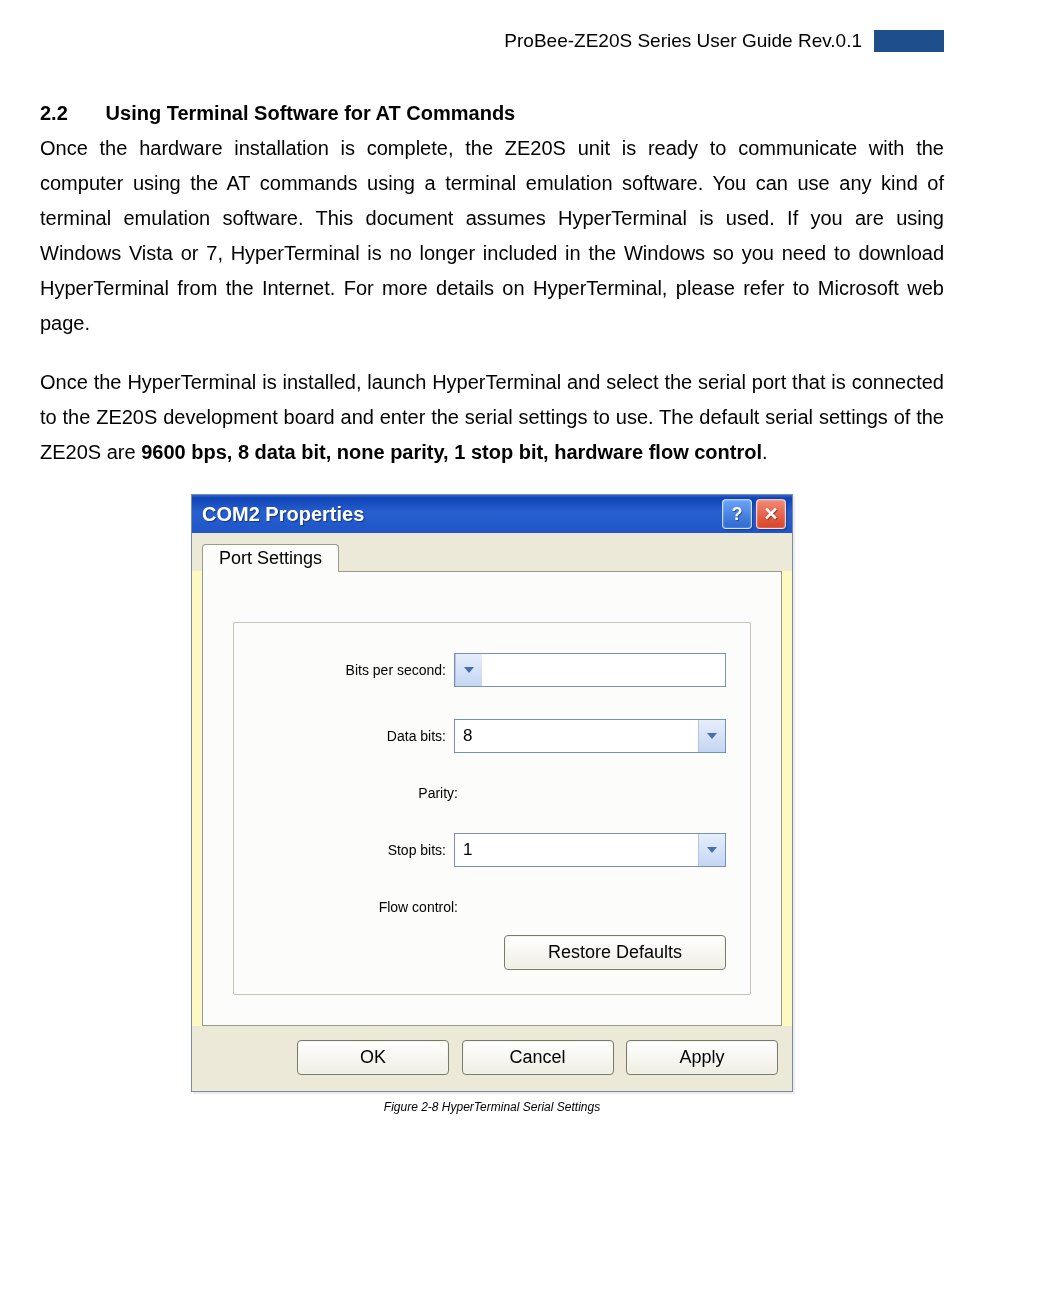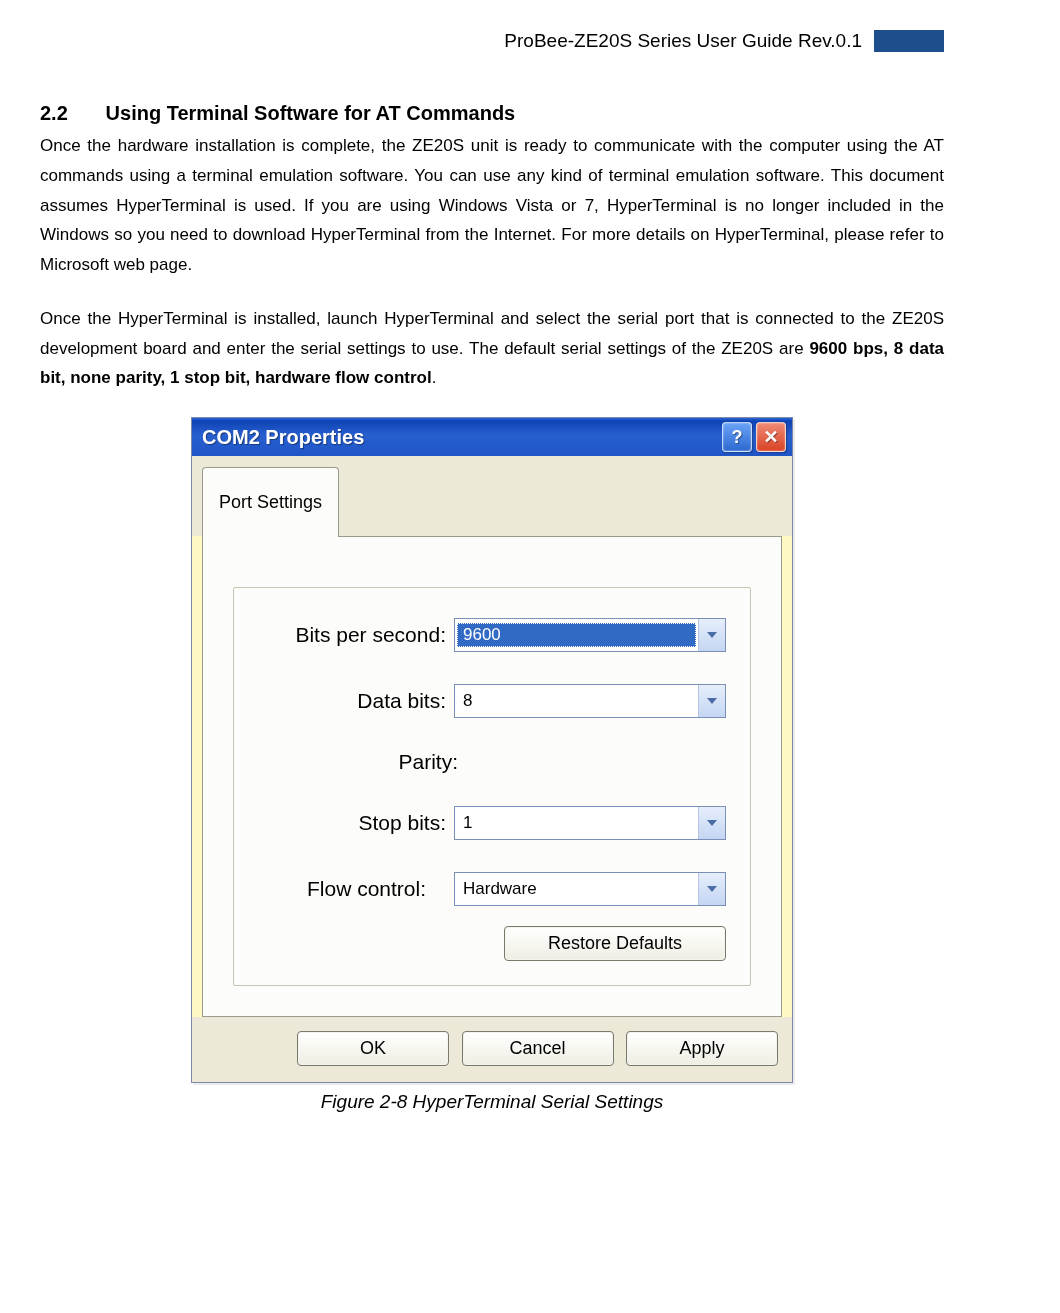--- a/index.html
+++ b/index.html
@@ -31,21 +31,21 @@
     width: 70px;
     background: #1f4e8c;
   }
   .section-heading {
     font-size: 20px;
     font-weight: bold;
     margin: 0 0 6px 0;
   }
   .section-num { display:inline-block; width:60px; }
   .body-text {
-    font-size: 17px;
+    font-size: 20px;
     line-height: 1.75;
     text-align: justify;
     margin: 0 0 24px 0;
   }
   .bold { font-weight: bold; }
   .figure-wrap {
     text-align: center;
     margin-top: 10px;
   }
   .dialog {
@@ -84,21 +84,21 @@
   .tabbar {
     padding: 10px 10px 0 10px;
     background: #ece9d8;
   }
   .tab {
     display: inline-block;
     background: #fcfcfa;
     border: 1px solid #9a9a8a;
     border-bottom: none;
     border-radius: 4px 4px 0 0;
-    padding: 24px 16px;
+    padding: 3px 16px;
     font-size: 18px;
     position: relative;
     top: 1px;
   }
   .tabpanel {
     background: #fcfcfa;
     border: 1px solid #9a9a8a;
     margin: 0 10px;
     padding: 50px 30px 30px 30px;
   }
@@ -108,21 +108,21 @@
     padding: 30px 24px 24px 24px;
   }
   .form-row {
     display: flex;
     align-items: center;
     margin-bottom: 32px;
   }
   .form-label {
     width: 200px;
     text-align: right;
-    font-size: 21px;
+    font-size: 14px;
     padding-right: 8px;
   }
   .dropdown {
     flex: 0 0 270px;
     height: 32px;
     border: 1px solid #7a8fb5;
     background: #fff;
     display: flex;
     align-items: center;
     position: relative;
@@ -166,21 +166,21 @@
     margin-left: 8px;
   }
   .xpbtn.restore { min-width: 180px; }
   .btnrow {
     padding: 14px 14px 16px 16px;
     text-align: right;
     background: #ece9d8;
   }
   .figure-caption {
     font-style: italic;
-    font-size: 19px;
+    font-size: 12px;
     margin-top: 8px;
   }
 </style>
 </head>
 <body>
 
 <div class="page">
 
   <div class="header-row">
     <div class="header-spacer"></div>
@@ -211,21 +211,20 @@
       <div class="tabbar">
         <span class="tab">Port Settings</span>
       </div>
 
       <div class="tabpanel">
         <div class="group">
 
           <div class="form-row">
             <div class="form-label">Bits per second:</div>
             <div class="dropdown">
-              <span class="val selected">9600</span>
               <span class="dropbtn">
                   <span class="chev"></span>
                 </span>
             </div>
           </div>
 
           <div class="form-row">
             <div class="form-label">Data bits:</div>
             <div class="dropdown">
               <span class="val">8</span>
@@ -244,26 +243,20 @@
             <div class="dropdown">
               <span class="val">1</span>
               <span class="dropbtn">
                   <span class="chev"></span>
                 </span>
             </div>
           </div>
 
           <div class="form-row" style="margin-bottom:20px;gap:20px;">
             <div class="form-label">Flow control:</div>
-            <div class="dropdown">
-              <span class="val">Hardware</span>
-              <span class="dropbtn">
-                  <span class="chev"></span>
-                </span>
-            </div>
           </div>
 
           <div class="restore-row">
             <span class="xpbtn restore">Restore Defaults</span>
           </div>
         </div>
       </div>
 
       <div class="btnrow">
         <span class="xpbtn">OK</span>

